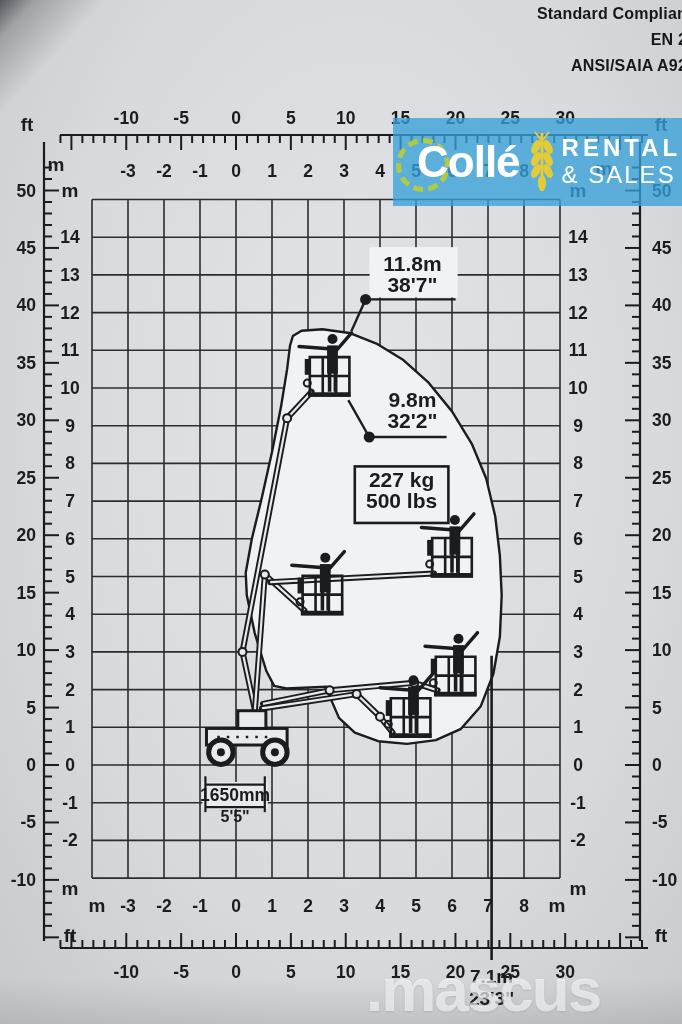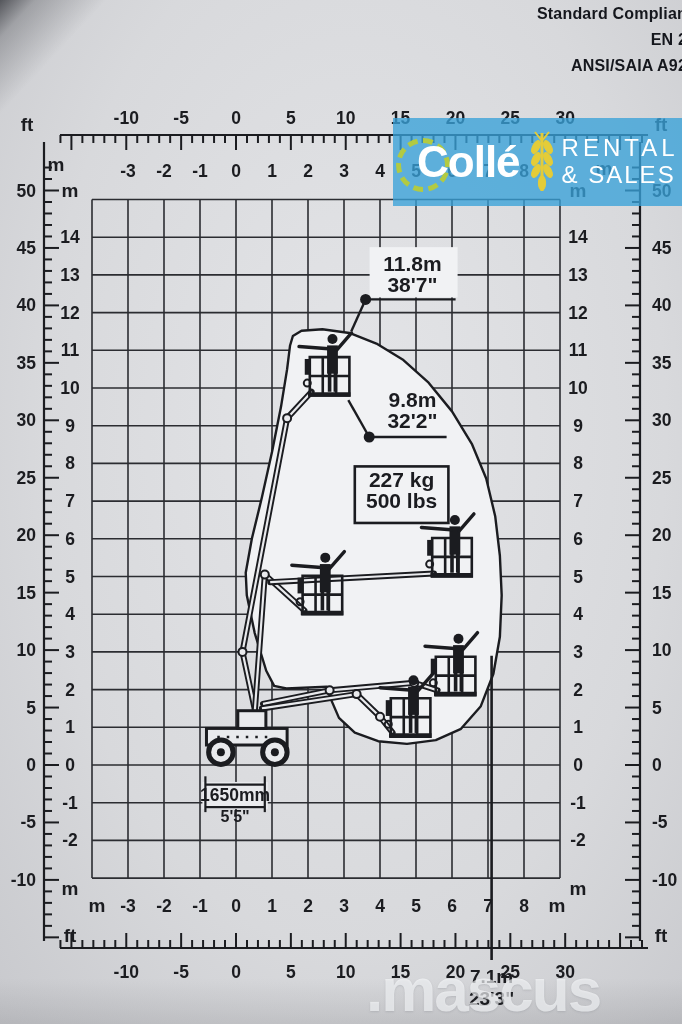--- a/index.html
+++ b/index.html
@@ -30,21 +30,21 @@
   .gear{
     position:absolute;left:3px;top:20px;width:44px;height:44px;
     border:5px dashed #b7cc3a;border-radius:50%;opacity:0.95;
   }
   .brand{
     position:relative;font-weight:700;font-size:44px;color:#ffffff;
     letter-spacing:-1px;line-height:1;margin-left:14px;
   }
   .wheat{margin:0 7px 0 9px;flex:0 0 auto;}
   .logo-right{display:flex;flex-direction:column;color:#fff;}
-  .logo-right .l1{font-weight:400;font-size:24px;letter-spacing:4px;line-height:1.12;}
+  .logo-right .l1{font-weight:700;font-size:24px;letter-spacing:4px;line-height:1.12;}
   .logo-right .l2{font-weight:400;font-size:24px;letter-spacing:2px;line-height:1.12;}
   .watermark{
     position:absolute;left:366px;top:954px;white-space:nowrap;
     font-weight:700;font-size:62px;letter-spacing:-2px;
     color:rgba(252,253,255,0.62);
     text-shadow:0 1px 2px rgba(120,122,130,0.25);
   }
 </style>
 </head>
 <body>

